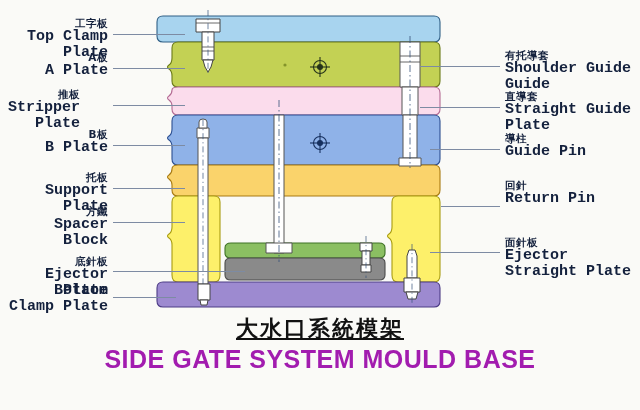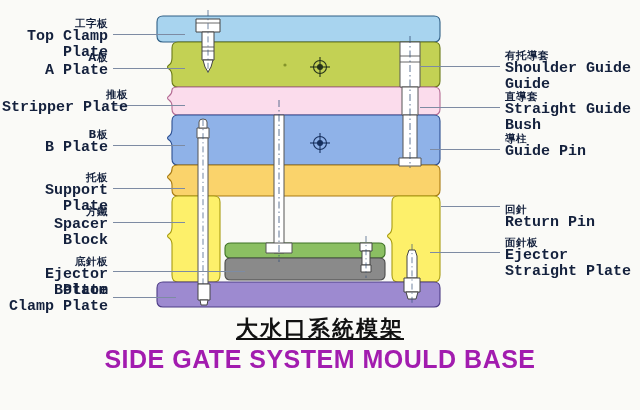--- a/index.html
+++ b/index.html
@@ -174,21 +174,21 @@
   <div class="leader" style="left:430px;top:252px;width:70px;"></div>
 
   <div class="lbl left" style="right:532px;top:18px;">
     <span class="cn">工字板</span>
     <span class="en">Top Clamp Plate</span>
   </div>
   <div class="lbl left" style="right:532px;top:52px;">
     <span class="cn">A板</span>
     <span class="en">A Plate</span>
   </div>
-  <div class="lbl left" style="right:512px;top:89px;">
+  <div class="lbl left" style="right:560px;top:89px;">
     <span class="cn">推板</span>
     <span class="en">Stripper Plate</span>
   </div>
   <div class="lbl left" style="right:532px;top:129px;">
     <span class="cn">B板</span>
     <span class="en">B Plate</span>
   </div>
   <div class="lbl left" style="right:532px;top:172px;">
     <span class="cn">托板</span>
     <span class="en">Support Plate</span>
@@ -204,27 +204,27 @@
   <div class="lbl left" style="right:532px;top:283px;">
     <span class="en">Bottom Clamp Plate</span>
   </div>
 
   <div class="lbl right" style="left:505px;top:50px;">
     <span class="cn">有托導套</span>
     <span class="en">Shoulder Guide Guide</span>
   </div>
   <div class="lbl right" style="left:505px;top:91px;">
     <span class="cn">直導套</span>
-    <span class="en">Straight Guide Bush</span>
+    <span class="en">Straight Guide Plate</span>
   </div>
   <div class="lbl right" style="left:505px;top:133px;">
     <span class="cn">導柱</span>
     <span class="en">Guide Pin</span>
   </div>
-  <div class="lbl right" style="left:505px;top:204px;">
+  <div class="lbl right" style="left:505px;top:180px;">
     <span class="cn">回針</span>
     <span class="en">Return Pin</span>
   </div>
   <div class="lbl right" style="left:505px;top:237px;">
     <span class="cn">面針板</span>
     <span class="en">Ejector Straight Plate</span>
   </div>
 
   <div id="title-cn">大水口系統模架</div>
   <div id="title-en">SIDE GATE SYSTEM MOULD BASE</div>

